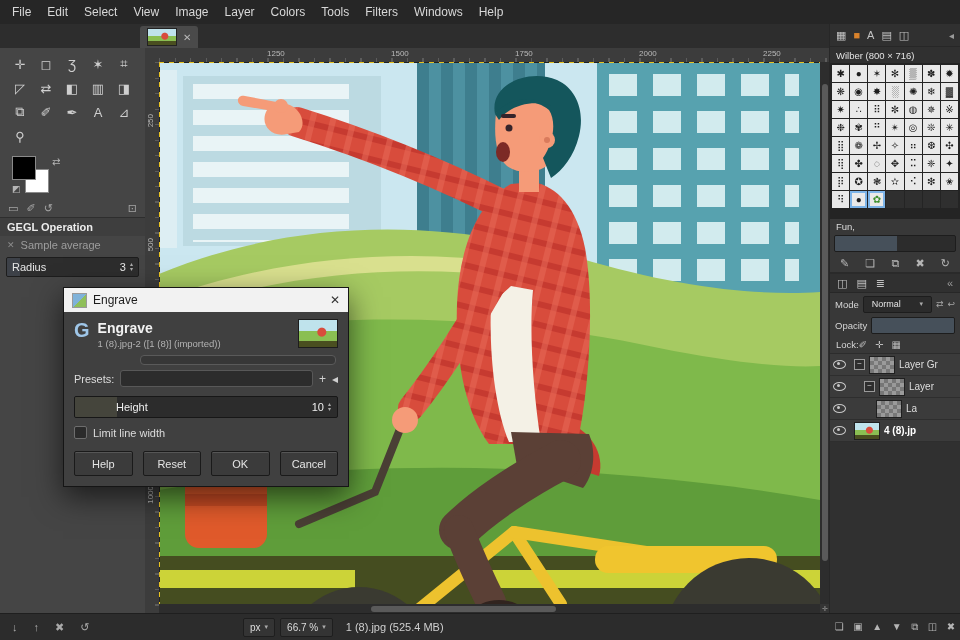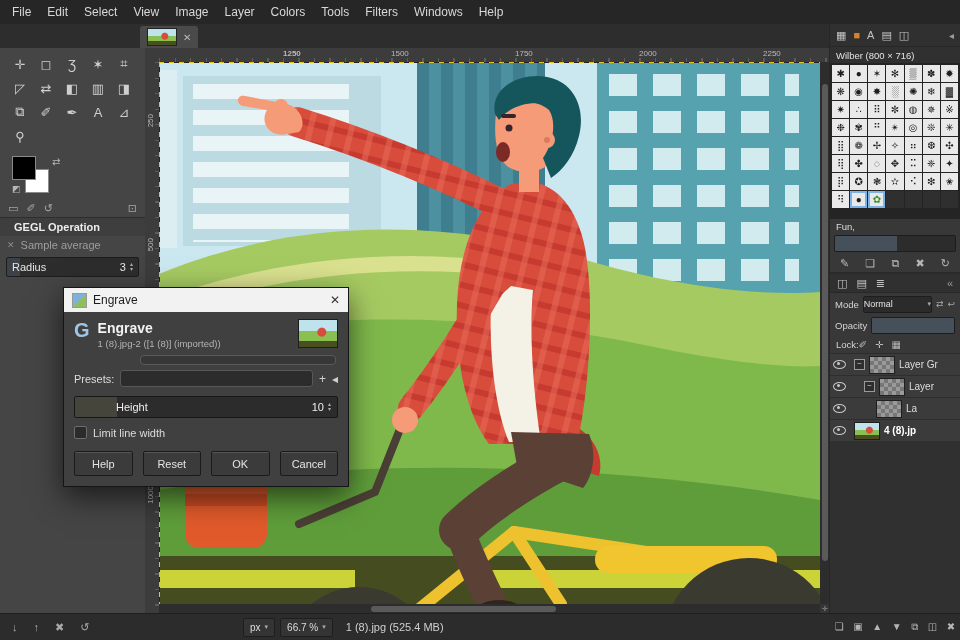--- a/index.html
+++ b/index.html
@@ -19,21 +19,21 @@
   .toolbox{position:absolute;left:0;top:48px;width:145px;bottom:26px;background:#454545;border-right:1px solid #2a2a2a;}
   .tools{display:grid;grid-template-columns:repeat(5,26px);padding:4px 0 0 7px;}
   .tool{height:24px;display:flex;align-items:center;justify-content:center;font-size:13px;color:#cfcfcf;}
   .colors{position:relative;width:70px;height:42px;margin:8px 0 0 12px;}
   .fg{position:absolute;left:0;top:0;width:22px;height:22px;background:#000;border:1px solid #8a8a8a;z-index:2;}
   .bg{position:absolute;left:13px;top:13px;width:22px;height:22px;background:#fff;border:1px solid #8a8a8a;}
   .swap{position:absolute;left:40px;top:0;font-size:10px;color:#b5b5b5;}
   .mini-reset{position:absolute;left:0;top:28px;font-size:9px;color:#b5b5b5;}
   .opt-head{display:flex;align-items:center;gap:8px;padding:4px 8px 2px;color:#a5a5a5;font-size:11px;}
   .opt-head .right{margin-left:auto;}
-  .gegl-title{font-size:11px;font-weight:bold;color:#ececec;background:#3e3e3e;padding:3px 14px;border-top:1px solid #2e2e2e;}
+  .gegl-title{font-size:11px;font-weight:bold;color:#ececec;background:#3e3e3e;padding:3px 7px;border-top:1px solid #2e2e2e;}
   .sample-row{display:flex;align-items:center;gap:6px;padding:3px 7px;font-size:11px;color:#9d9d9d;}
   .sample-row .x{font-size:9px;color:#8b8b8b;}
   .spinscale{margin:3px 6px;height:18px;background:#2d2d2d;border:1px solid #1d1d1d;border-radius:2px;display:flex;align-items:center;padding:0 5px;font-size:11px;color:#e6e6e6;position:relative;overflow:hidden;}
   .spinscale .fill{position:absolute;left:0;top:0;bottom:0;background:#3d4148;z-index:0;}
   .spinscale .lab{position:relative;z-index:1;}
   .spinscale .val{position:relative;z-index:1;margin-left:auto;}
   .spin{display:flex;flex-direction:column;line-height:5px;font-size:6px;color:#aaa;margin-left:4px;position:relative;z-index:1;}
   
   .canvas{position:absolute;left:145px;top:48px;right:130px;bottom:26px;background:#2a2a2a;}
   .ruler-corner{position:absolute;left:0;top:0;width:14px;height:14px;background:#3c3c3c;border-right:1px solid #2a2a2a;border-bottom:1px solid #2a2a2a;}
@@ -65,21 +65,21 @@
   .bcell.empty{background:#2f2f2f;}
   .fun-row{height:14px;display:flex;align-items:center;padding:0 6px;font-size:9.5px;color:#dcdcdc;}
   .dk-slider{margin:2px 4px;height:15px;background:#2c2c2c;border:1px solid #1d1d1d;border-radius:2px;position:relative;display:flex;align-items:center;padding:0 4px;font-size:9px;color:#e3e3e3;overflow:hidden;}
   .dk-slider .fill{position:absolute;left:0;top:0;bottom:0;background:#46505a;}
   .dk-slider .lab,.dk-slider .val{position:relative;z-index:1;margin-top:24px;}
   .dk-slider .val{margin-left:auto;}
   .brush-actions{height:18px;display:flex;align-items:center;justify-content:space-between;padding:0 10px;color:#b5b5b5;font-size:11px;border-bottom:2px solid #2a2a2a;}
   .layer-tabs{height:18px;display:flex;align-items:center;gap:9px;padding:0 7px;background:#303030;color:#c2c2c2;font-size:11px;border-bottom:1px solid #272727;}
   .layer-tabs .menu{margin-left:auto;color:#9a9a9a;}
   .mode-row{height:22px;display:flex;align-items:center;gap:4px;padding:0 5px;font-size:9.5px;color:#d5d5d5;}
-  .dropdown{height:15px;flex:1;background:#2b2b2b;border:1px solid #1d1d1d;border-radius:2px;display:flex;align-items:center;padding:0 0;gap:3px;font-size:9px;color:#e3e3e3;}
+  .dropdown{height:15px;flex:1;background:#2b2b2b;border:1px solid #1d1d1d;border-radius:2px;display:flex;align-items:center;padding:0 8px;gap:3px;font-size:9px;color:#e3e3e3;}
   .dropdown .caret{margin-left:auto;font-size:7px;color:#aaa;}
   .mode-row .micon{font-size:9px;color:#a5a5a5;}
   .oprow{height:20px;display:flex;align-items:center;gap:4px;padding:0 5px;font-size:9.5px;color:#d5d5d5;}
   .oprow .dk-slider{flex:1;margin:0;}
   .lock-row{height:18px;display:flex;align-items:center;padding:0 6px;font-size:9.5px;color:#d5d5d5;border-bottom:1px solid #2c2c2c;}
   .lock-row .licon{font-size:10px;color:#bdbdbd;}
   .layers{display:flex;flex-direction:column;}
   .lrow{height:21px;display:flex;align-items:center;gap:4px;padding:0 3px;border-bottom:1px solid #2e2e2e;background:#3b3b3b;}
   .eye{width:11px;height:7px;border:1px solid #c9c9c9;border-radius:50%;position:relative;flex:none;}
   .eye::after{content:"";position:absolute;width:3px;height:3px;border-radius:50%;background:#c9c9c9;top:1px;left:3px;}
@@ -230,21 +230,21 @@
       <span class="spin">
         <span>▴</span>
         <span>▾</span>
       </span>
     </div>
   </div>
 
   <div class="canvas">
     <div class="ruler-corner"></div>
     <div class="ruler-h">
-        <span class="rl" style="left: 124px; font-weight: bold;">1250</span>
+        <span class="rl" style="left: 108px;">1250</span>
         <span class="rl" style="left: 232px;">1500</span>
         <span class="rl" style="left: 356px;">1750</span>
         <span class="rl" style="left: 480px;">2000</span>
         <span class="rl" style="left: 604px;">2250</span>
       </div>
     <div class="ruler-v">
         <span class="rl" style="top: 52px;">250</span>
         <span class="rl" style="top: 176px;">500</span>
         <span class="rl" style="top: 300px;">750</span>
         <span class="rl" style="top: 424px;">1000</span>

